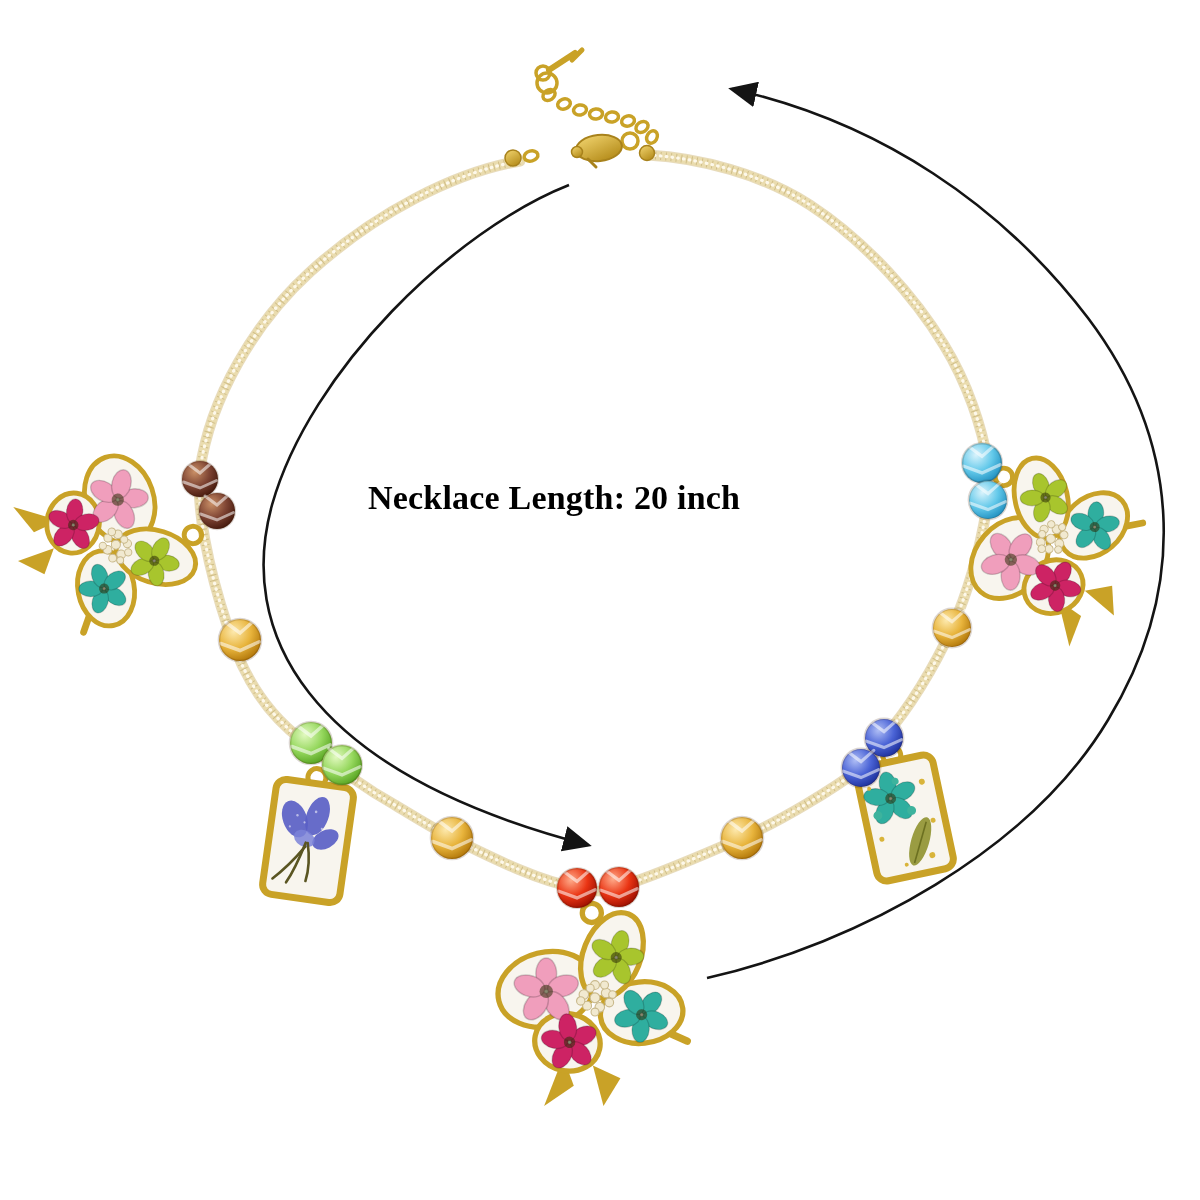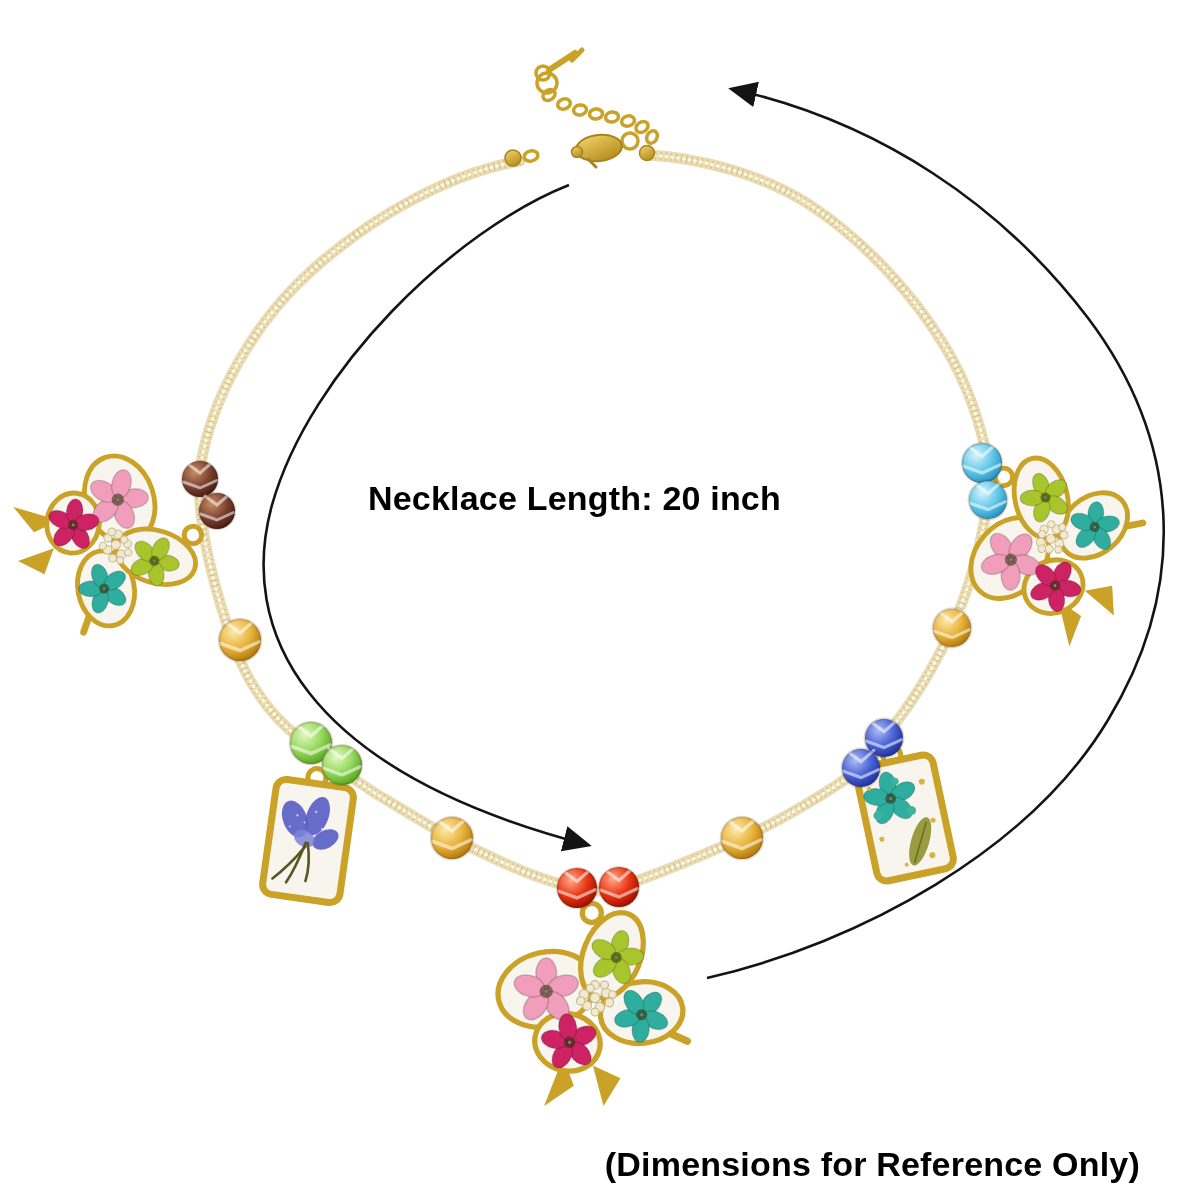--- a/index.html
+++ b/index.html
@@ -5,21 +5,21 @@
   :root{
     --bg:#ffffff; --text:#000000; --arrow:#141414;
     --gold:#c9a227; --gold-deep:#a8821c; --gold-lite:#edd27a;
     --chain:#eadcae; --chain-shadow:#d3bd85; --chain-hi:#fdf8ea;
     --resin:#f8f5ee;
     --flower-pink:#f09ebc; --flower-magenta:#cd2364; --flower-green:#a8c52d;
     --flower-teal:#2fae9f; --flower-blue:#5a5fc6; --leaf-olive:#8f922f;
   }
   html,body{margin:0;padding:0;background:var(--bg);}
   .stage{position:relative;width:1200px;height:1200px;background:var(--bg);overflow:hidden;
-         font-family:Liberation Sans, sans-serif;}
+         font-family:Liberation Serif, serif;}
   .stage svg{position:absolute;left:0;top:0;}
   .label{position:absolute;font-weight:bold;color:var(--text);white-space:nowrap;letter-spacing:0.2px;}
   .label-length{left:368px;top:479px;font-size:34px;}
   .label-disclaimer{right:60px;top:1145px;font-size:34px;}
 
   .arrow{fill:none;stroke:var(--arrow);stroke-width:2.6;}
   .chainShadow{fill:none;stroke:var(--chain-shadow);stroke-width:11;opacity:.55;stroke-linecap:round;}
   .chainBase{fill:none;stroke:var(--chain);stroke-width:9;stroke-linecap:round;}
   .chainSep{fill:none;stroke:rgba(160,135,70,0.35);stroke-width:8;stroke-dasharray:1 4.2;}
   .chainHi{fill:none;stroke:var(--chain-hi);stroke-width:3.2;stroke-dasharray:0.6 5.2;stroke-linecap:round;}
@@ -293,14 +293,13 @@
           <use href="#facet" transform="scale(1.65)"></use>
         </g>
     <g transform="translate(988,500)">
       <circle r="19" fill="url(#gAqua)"></circle>
           <use href="#facet" transform="scale(1.6)"></use>
         </g>
   </g>
 </svg>
 
 <div class="label label-length">Necklace Length: 20 inch</div>
-<div class="label label-disclaimer">(Dimensions for Reference Only)</div>
 </div>
 
 </body></html>

